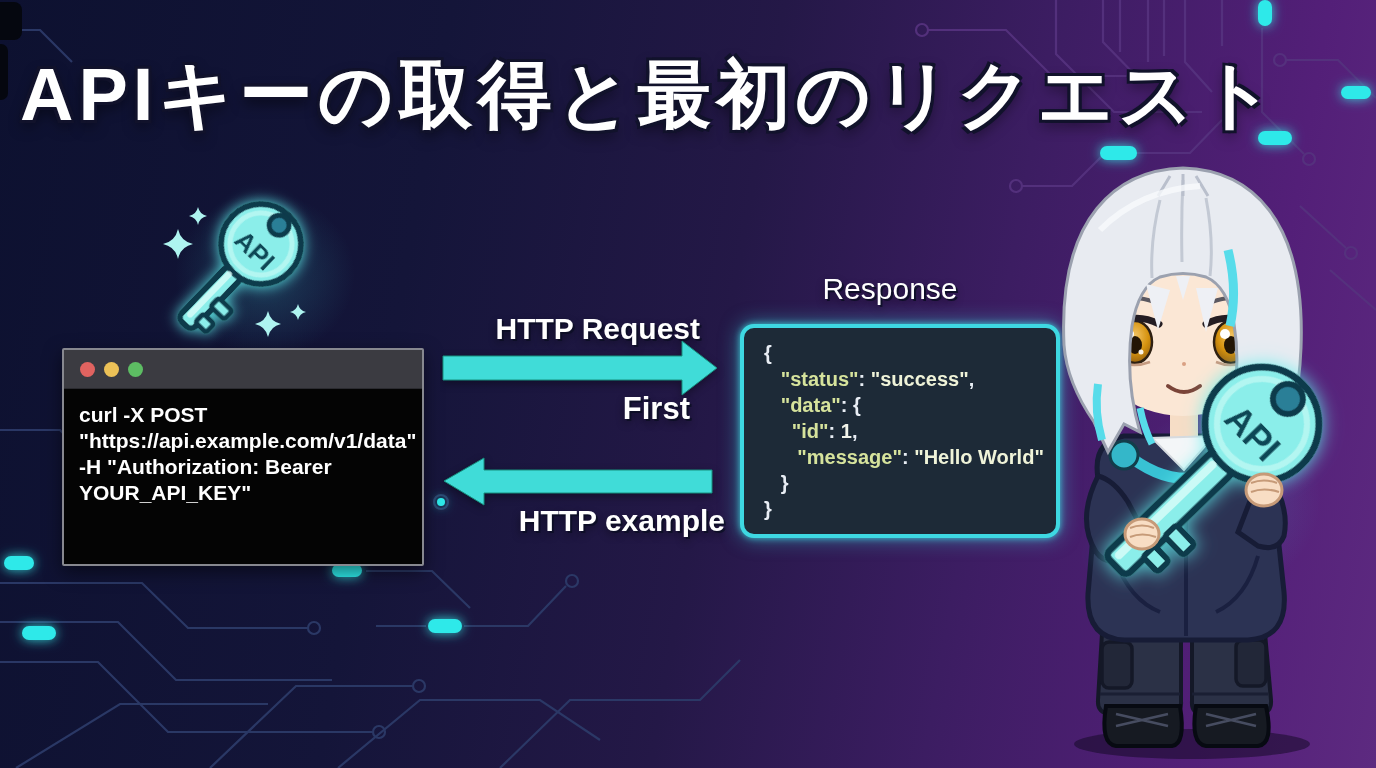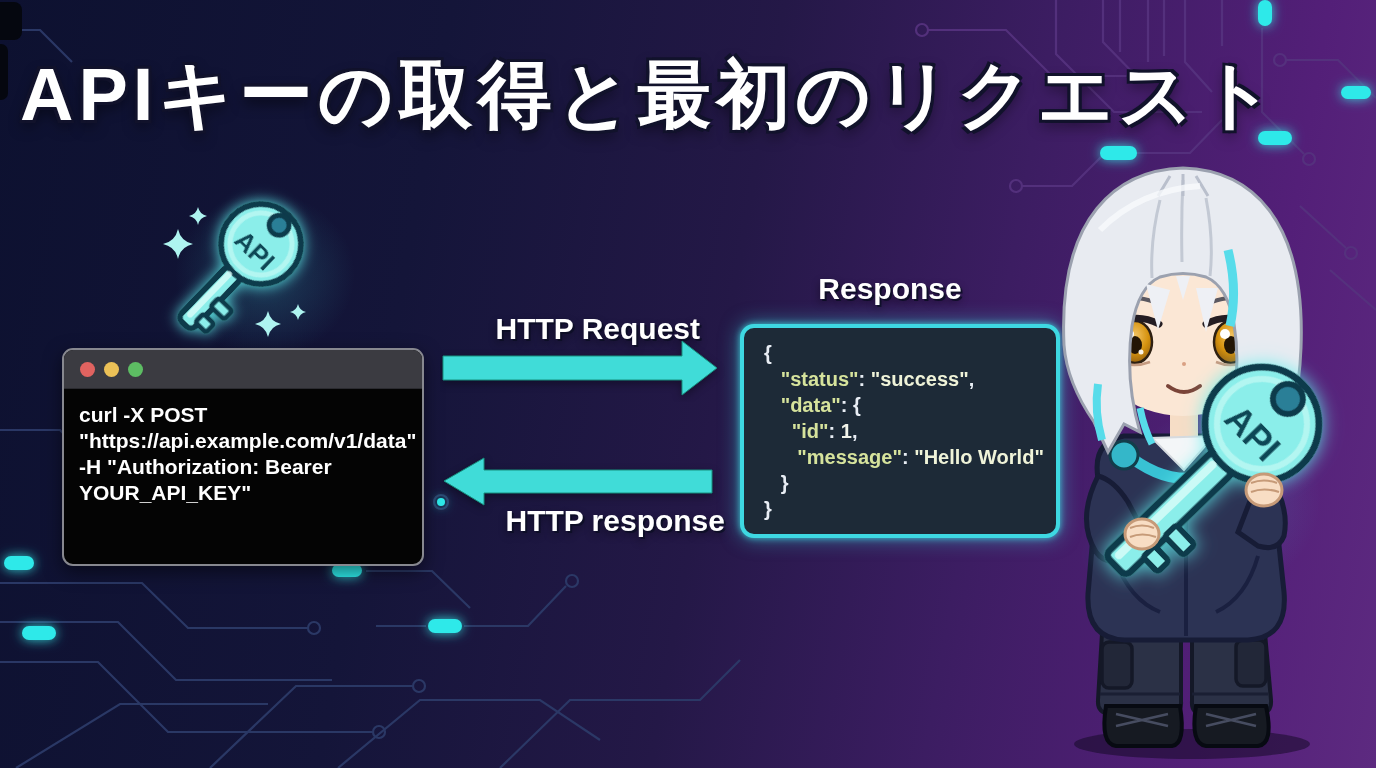--- a/index.html
+++ b/index.html
@@ -15,21 +15,21 @@
     font-size:74px;font-weight:800;letter-spacing:5px;color:#ffffff;
     text-shadow:
       3px 3px 0 #11122b,-3px 3px 0 #11122b,3px -3px 0 #11122b,-3px -3px 0 #11122b,
       0 6px 14px rgba(0,0,0,.55);
     white-space:nowrap;
     padding-left:20px;
   }
   
   .terminal{
     left:62px;top:348px;width:362px;height:218px;
-    background:#040404;border:2px solid #87888f;border-radius:11px;
+    background:#040404;border:2px solid #87888f;border-radius:2px;
     box-shadow:0 6px 18px rgba(0,0,0,.5);overflow:hidden;box-sizing:border-box;
   }
   .terminal-bar{
     height:38px;background:#3b3b41;border-bottom:1px solid #2b2b30;
     display:flex;align-items:center;padding-left:16px;gap:9px;
   }
   .tdot{width:15px;height:15px;border-radius:50%;}
   .tdot.red{background:#e06360;}
   .tdot.yellow{background:#ecc157;}
   .tdot.green{background:#5dbd63;}
@@ -39,21 +39,21 @@
   }
   
   .flow-label{
     color:#ffffff;font-weight:700;text-align:right;
     text-shadow:2px 2px 0 rgba(12,14,36,.85),0 4px 8px rgba(0,0,0,.45);
     white-space:nowrap;
   }
   
   .response-title{
     left:790px;top:272px;width:200px;text-align:center;
-    color:#fff;font-size:30px;font-weight:700;
+    color:#fff;font-size:30px;font-weight:400;
     text-shadow:2px 2px 0 rgba(12,14,36,.85),0 4px 8px rgba(0,0,0,.45);
   }
   .response-box{
     left:740px;top:324px;width:320px;height:214px;box-sizing:border-box;
     background:#1d2a37;border:4px solid #3ed8e2;border-radius:14px;
     box-shadow:0 0 20px rgba(62,220,228,.55),0 0 6px rgba(62,220,228,.8);
     padding:12px 0 0 20px;
   }
   .response-code{font-size:20px;font-weight:700;line-height:26px;white-space:pre;}
   .c-p{color:#e9eef5;}
@@ -169,26 +169,27 @@
   </div>
   <div class="terminal-code" id="terminal-code"><div>curl -X POST</div><div>"https://api.example.com/v1/data"</div><div>-H "Authorization: Bearer</div><div>YOUR_API_KEY"</div></div>
 </div>
 
 <div class="abs flow-label" style="left:450px;top:312px;width:250px;font-size:30px;">HTTP Request</div>
 <svg class="abs" style="left:440px;top:336px;" width="285" height="66" viewBox="440 336 285 66">
   <polygon points="443,356 682,356 682,341 717,368 682,395 682,380 443,380" fill="#40dcd8" stroke="#17907e" stroke-width="1" style="filter:drop-shadow(0 3px 4px rgba(0,0,0,.35));"></polygon>
 </svg>
 
 <div class="abs flow-label" style="left:480px;top:390px;width:210px;font-size:31px;line-height:37px;">
+  <div>First</div>
 </div>
 
 <svg class="abs" style="left:440px;top:452px;" width="285" height="66" viewBox="440 452 285 66">
   <polygon points="444,481 484,458 484,470 712,470 712,493 484,493 484,505" fill="#40dcd8" stroke="#17907e" stroke-width="1" style="filter:drop-shadow(0 3px 4px rgba(0,0,0,.35));"></polygon>
 </svg>
-<div class="abs flow-label" style="left:475px;top:504px;width:250px;font-size:30px;">HTTP response</div>
+<div class="abs flow-label" style="left:475px;top:504px;width:250px;font-size:30px;">HTTP example</div>
 
 <div class="abs response-title">Response</div>
 <div class="abs response-box">
   <div class="response-code" id="response-code"><div><span class="c-p">{</span></div><div><span class="c-p">   </span><span class="c-k">"status"</span><span class="c-p">: </span><span class="c-v">"success"</span><span class="c-p">,</span></div><div><span class="c-p">   </span><span class="c-k">"data"</span><span class="c-p">: {</span></div><div><span class="c-p">     </span><span class="c-k">"id"</span><span class="c-p">: </span><span class="c-n">1</span><span class="c-p">,</span></div><div><span class="c-p">      </span><span class="c-k">"message"</span><span class="c-p">: </span><span class="c-v">"Hello World"</span></div><div><span class="c-p">   }</span></div><div><span class="c-p">}</span></div></div>
 </div>
 
 <div class="abs glow-spot" style="left:1080px;top:370px;width:280px;height:260px;background:radial-gradient(closest-side,rgba(70,230,230,.18),rgba(70,230,230,0) 72%);"></div>
 <svg class="abs" style="left:1008px;top:158px;" width="374" height="610" viewBox="1008 158 374 610">
   <defs>
     <radialGradient id="irisGrad" cx="50%" cy="35%" r="70%">

